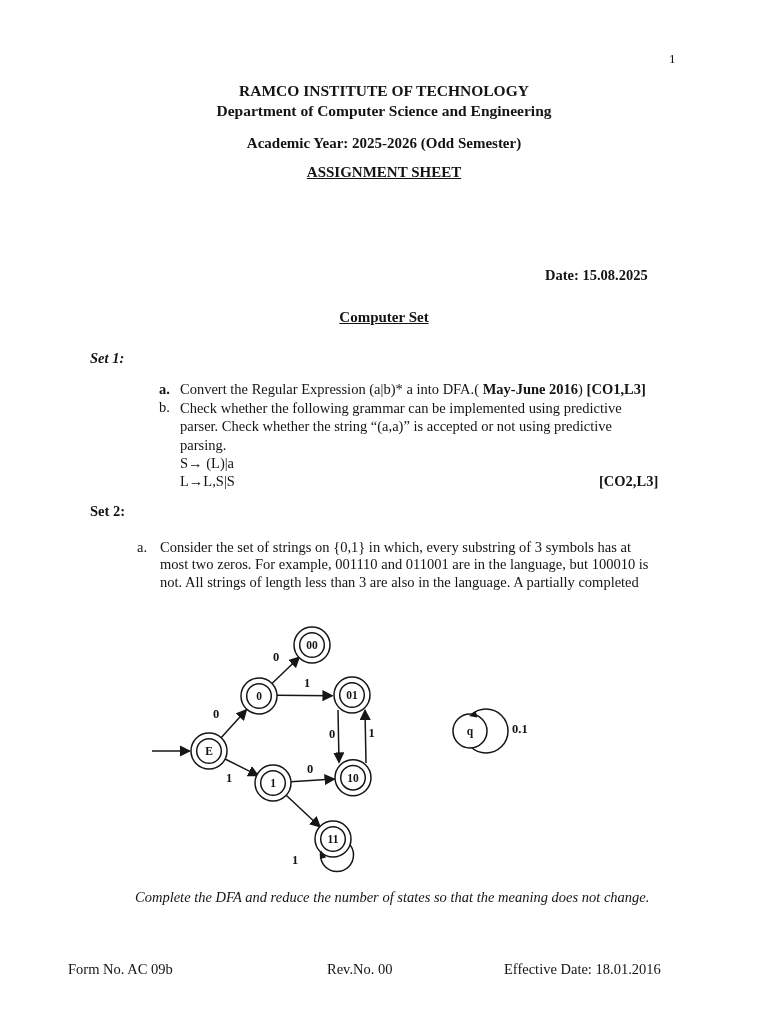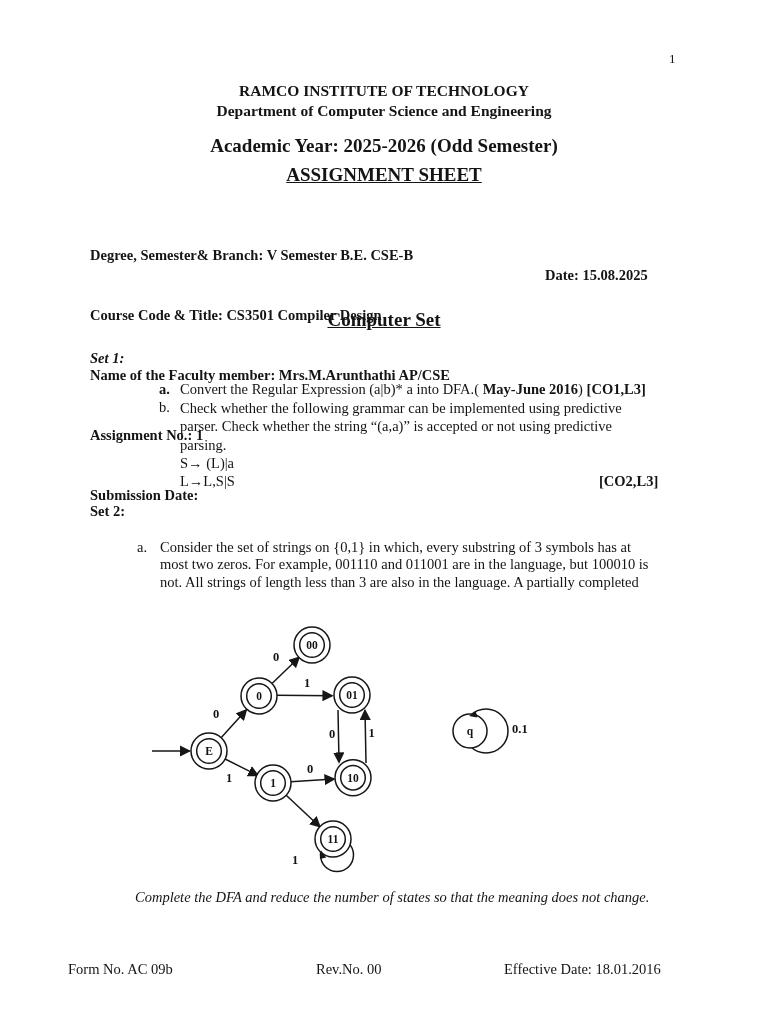--- a/index.html
+++ b/index.html
@@ -3,21 +3,21 @@
 <meta charset="utf-8">
 <style>
   html,body{margin:0;padding:0;background:#ffffff;}
   .page{position:relative;width:768px;height:1024px;background:#ffffff;overflow:hidden;
         font-family:"Liberation Serif","DejaVu Serif",serif;color:#141414;}
   .abs{position:absolute;white-space:pre;}
   .b{font-weight:bold;}
   .ul{text-decoration:underline;}
   .ctr{left:0;width:768px;text-align:center;}
   .t155{font-size:15.5px;line-height:19.5px;}
-  .t15{font-size:19px;text-align:center;}
+  .t15{font-size:15px;text-align:center;}
   .body-txt{font-size:14.5px;}
   .info{line-height:20px;}
   .mlines{line-height:18.4px;white-space:pre-line;}
   .p2lines{line-height:17.3px;white-space:pre-line;}
   .pagenum{font-size:13px;}
   svg text{font-family:"Liberation Serif","DejaVu Serif",serif;}
   .st-label{font-size:11.5px;font-weight:bold;}
   .ed-label{font-size:12.5px;font-weight:bold;}
 </style>
 </head>
@@ -25,27 +25,20 @@
 
 <div class="page">
 
   <div class="abs pagenum" style="left:669px;top:51px;">1</div>
 
   <div class="abs ctr b t155" style="top:81px;">RAMCO INSTITUTE OF TECHNOLOGY</div>
   <div class="abs ctr b t155" style="top:100.5px;">Department of Computer Science and Engineering</div>
   <div class="abs ctr b t15" style="top:135px;">Academic Year: 2025-2026 (Odd Semester)</div>
   <div class="abs ctr b t15 ul" style="top:164px;">ASSIGNMENT SHEET</div>
 
-  <div class="abs b body-txt info" style="left:90px;top:205px;">
-    <div>Degree, Semester&amp; Branch: V Semester B.E. CSE-B</div>
-    <div>Course Code &amp; Title: CS3501 Compiler Design</div>
-    <div>Name of the Faculty member: Mrs.M.Arunthathi AP/CSE</div>
-    <div>Assignment No.: 1</div>
-    <div>Submission Date:</div>
-  </div>
   <div class="abs b body-txt" style="left:545px;top:265px;line-height:20px;">Date: 15.08.2025</div>
 
   <div class="abs ctr b t15 ul" style="top:309px;">Computer Set</div>
 
   <div class="abs b body-txt" style="left:90px;top:350px;font-style:italic;">Set 1:</div>
 
   <div class="abs b body-txt" style="left:159px;top:381px;">a.</div>
   <div class="abs body-txt" style="left:180px;top:381px;"><span>Convert the Regular Expression (a|b)* a into DFA.( </span><span class="b">May-June 2016</span><span>) </span><span class="b">[CO1,L3]</span></div>
 
   <div class="abs body-txt" style="left:159px;top:399px;">b.</div>
@@ -138,16 +131,16 @@
       <text x="231.5" y="122">1</text>
       <text x="170" y="158">0</text>
       <text x="155" y="249">1</text>
       <text x="372" y="118" text-anchor="start">0.1</text>
     </g>
   </svg>
 
   <div class="abs body-txt" style="left:135px;top:889px;font-style:italic;">Complete the DFA and reduce the number of states so that the meaning does not change.</div>
 
   <div class="abs body-txt" style="left:68px;top:961px;">Form No. AC 09b</div>
-  <div class="abs body-txt" style="left:316px;top:961px;">Rev.No. 00</div>
+  <div class="abs body-txt" style="left:327px;top:961px;">Rev.No. 00</div>
   <div class="abs body-txt" style="left:504px;top:961px;">Effective Date: 18.01.2016</div>
 
 </div>
 
 </body></html>

